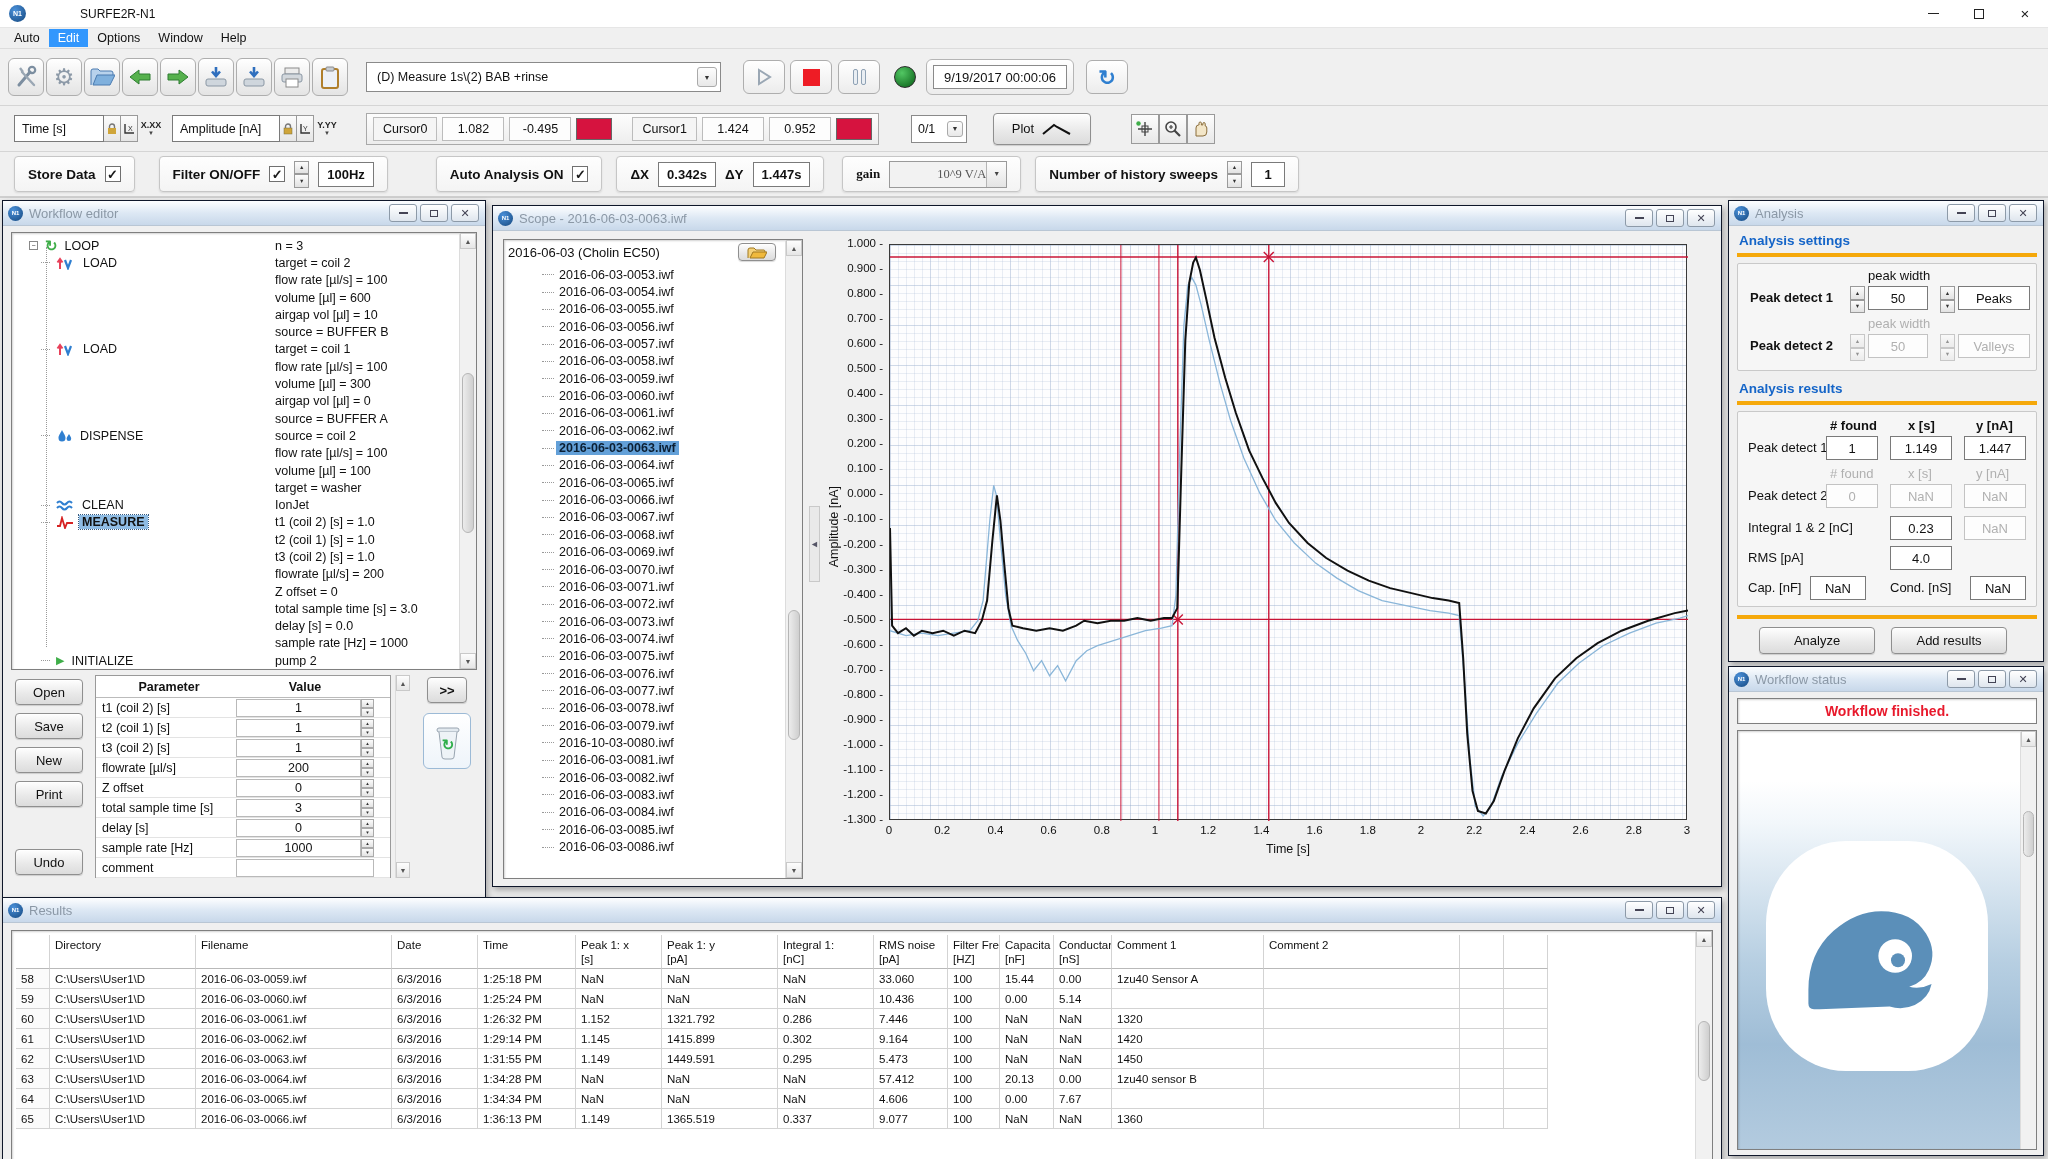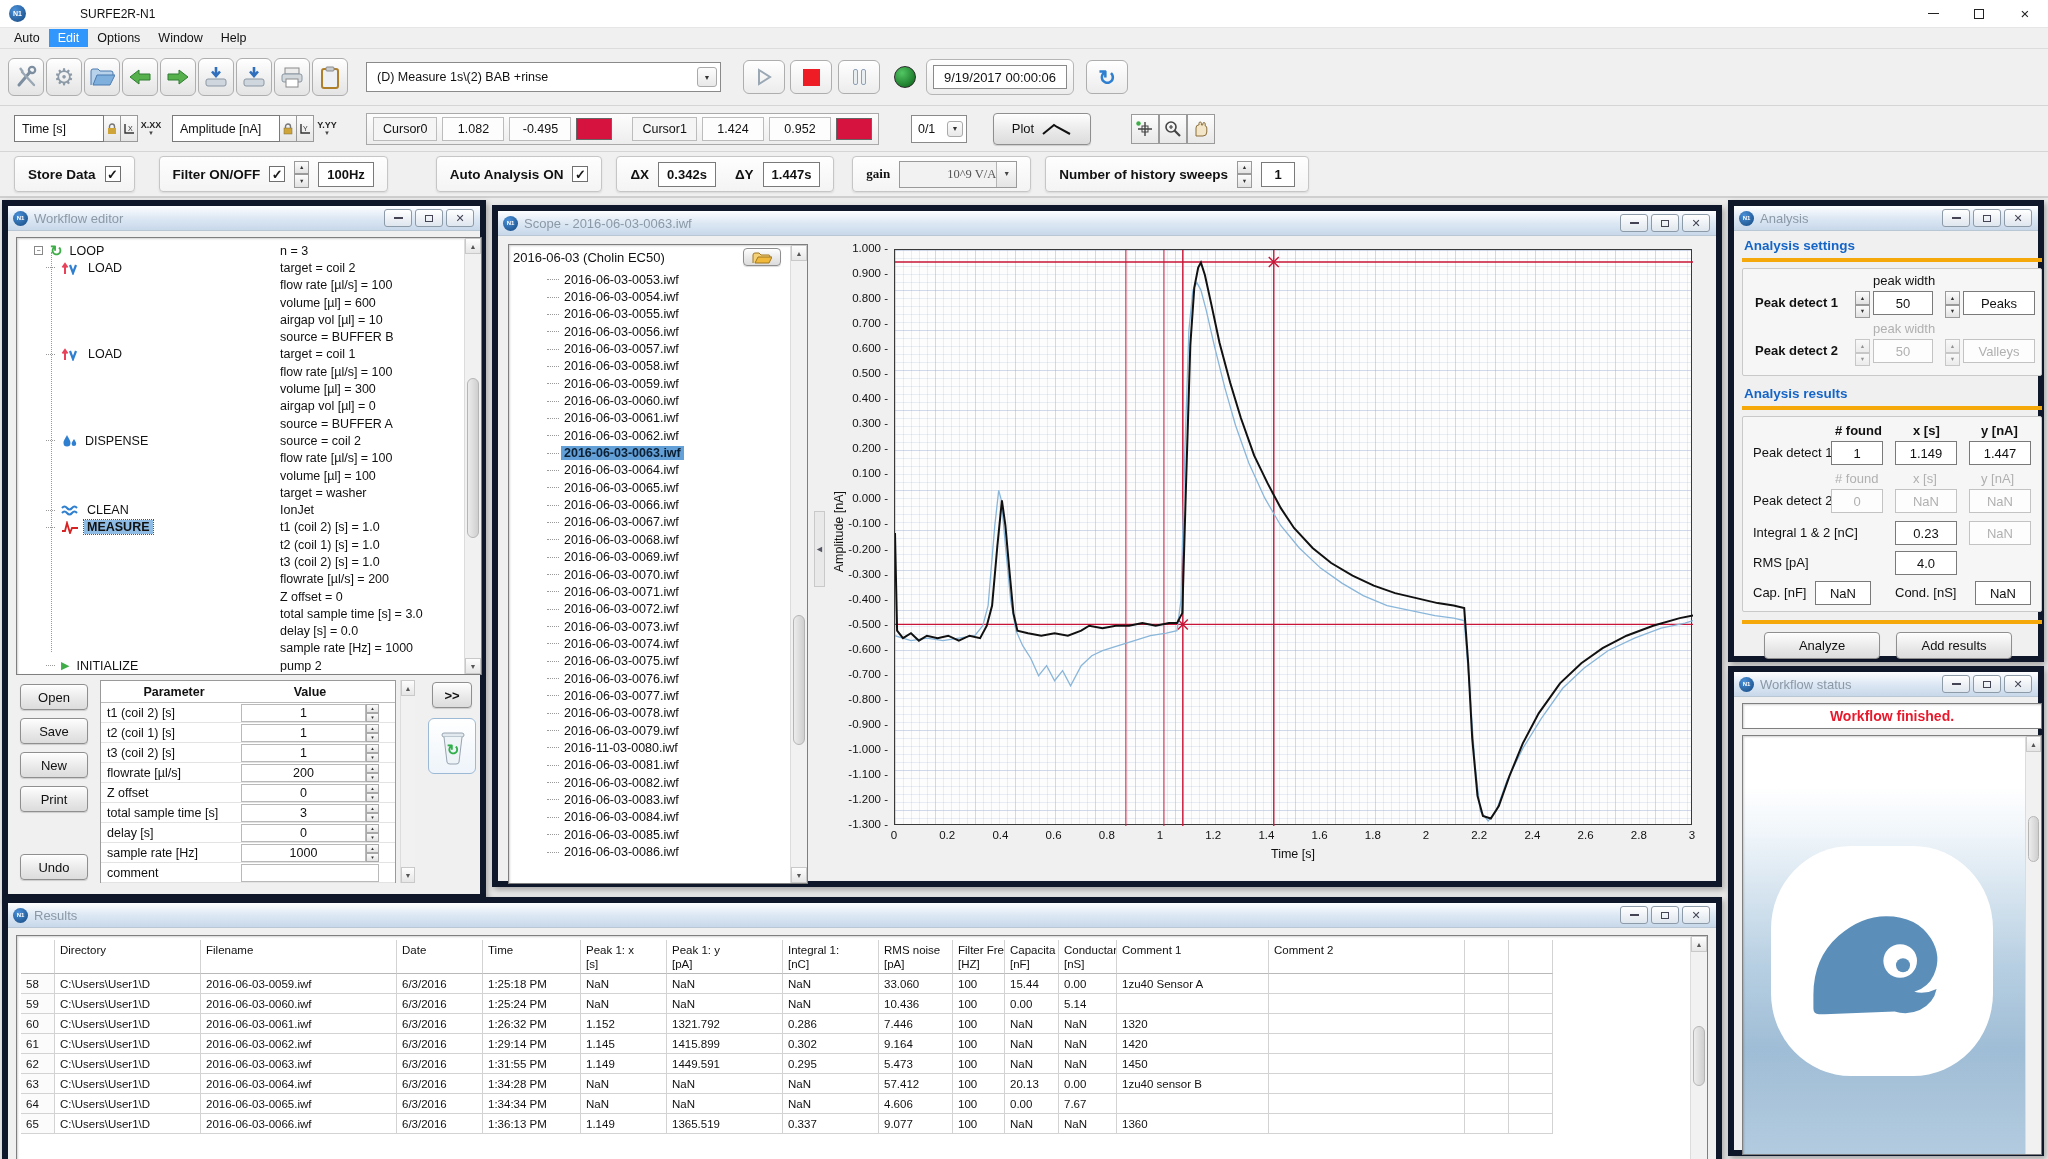--- a/index.html
+++ b/index.html
@@ -74,21 +74,21 @@
               display:flex; align-items:center; justify-content:center; font-size:13px; font-weight:bold; }
   .spin { width:15px; height:27px; display:flex; flex-direction:column; flex:none;}
   .spin span { flex:1; border:1px solid #9a9a9a; background:linear-gradient(#fcfcfc,#e2e2e2);
                display:flex; align-items:center; justify-content:center; font-size:5.5px; color:#333; }
   .gainsel { width:118px; height:27px; border:1px solid #9a9a9a; background:#f2f2f2; display:flex; align-items:center; font-size:12.5px; color:#555;}
   .gainsel .val { flex:1; text-align:right; }
   .gainsel .arr { width:20px; height:100%; border-left:1px solid #b5b5b5; background:linear-gradient(#fdfdfd,#e4e4e4);
                   display:flex; align-items:center; justify-content:center; font-size:7px; color:#444;}
 
   
-  .panel { position:absolute; border:6px solid #0f172a; background:#f0f0f0; box-shadow:2px 3px 6px rgba(0,0,0,.3); }
+  .panel { position:absolute; border:1px solid #0f172a; background:#f0f0f0; box-shadow:2px 3px 6px rgba(0,0,0,.3); }
   .ptitle { height:25px; background:linear-gradient(#fdfeff,#dde8f4 50%,#c8d8ea); border-bottom:1px solid #b9c6d4;
             display:flex; align-items:center; padding:0 3px; }
   .ptitle .appicon { width:15px; height:15px; font-size:6px; margin:0 2px; }
   .ptitle-text { color:#8b98a6; font-size:13px; margin-left:4px; white-space:nowrap;}
   .pbtns { margin-left:auto; display:flex; gap:3px; padding-right:3px; }
   .pbtn { width:28px; height:18px; border:1px solid #8d9aa8; border-radius:3px;
           background:linear-gradient(#ffffff,#dfe6ee); display:flex; align-items:center; justify-content:center; color:#445; }
   .pg-min{ width:9px; height:2px; background:#445;}
   .pg-max{ width:8px; height:7px; border:1px solid #445;}
   .pg-x{ font-size:11px; line-height:1;}
@@ -362,21 +362,21 @@
         </span>
       <span class="valuebox">100Hz</span>
     </div>
     <div class="group" style="margin-left:48px;">
       <span class="blabel">Auto Analysis ON</span>
       <span class="checkbox">✓</span>
     </div>
     <div class="group" style="margin-left:14px;">
       <span class="blabel">ΔX</span>
       <span class="valuebox">0.342s</span>
-      <span class="blabel" style="margin-left:10px;">ΔY</span>
+      <span class="blabel" style="">ΔY</span>
       <span class="valuebox">1.447s</span>
     </div>
     <div class="group" style="margin-left:18px;font-family:Liberation Serif, serif;">
       <span style="font-size:13px; font-weight:bold;">gain</span>
       <span class="gainsel">
         <span class="val">10^9 V/A</span>
         <span class="arr">▼</span>
       </span>
     </div>
     <div class="group" style="margin-left:14px;">
@@ -795,21 +795,21 @@
           <div class="file-row">
             <span class="dash"></span>
             <span class="fn" style="padding: 0px 3px;">2016-06-03-0078.iwf</span>
           </div>
           <div class="file-row">
             <span class="dash"></span>
             <span class="fn" style="padding: 0px 3px;">2016-06-03-0079.iwf</span>
           </div>
           <div class="file-row">
             <span class="dash"></span>
-            <span class="fn" style="padding: 0px 3px;">2016-11-03-0080.iwf</span>
+            <span class="fn" style="padding: 0px 3px;">2016-10-03-0080.iwf</span>
           </div>
           <div class="file-row">
             <span class="dash"></span>
             <span class="fn" style="padding: 0px 3px;">2016-06-03-0081.iwf</span>
           </div>
           <div class="file-row">
             <span class="dash"></span>
             <span class="fn" style="padding: 0px 3px;">2016-06-03-0082.iwf</span>
           </div>
           <div class="file-row">

